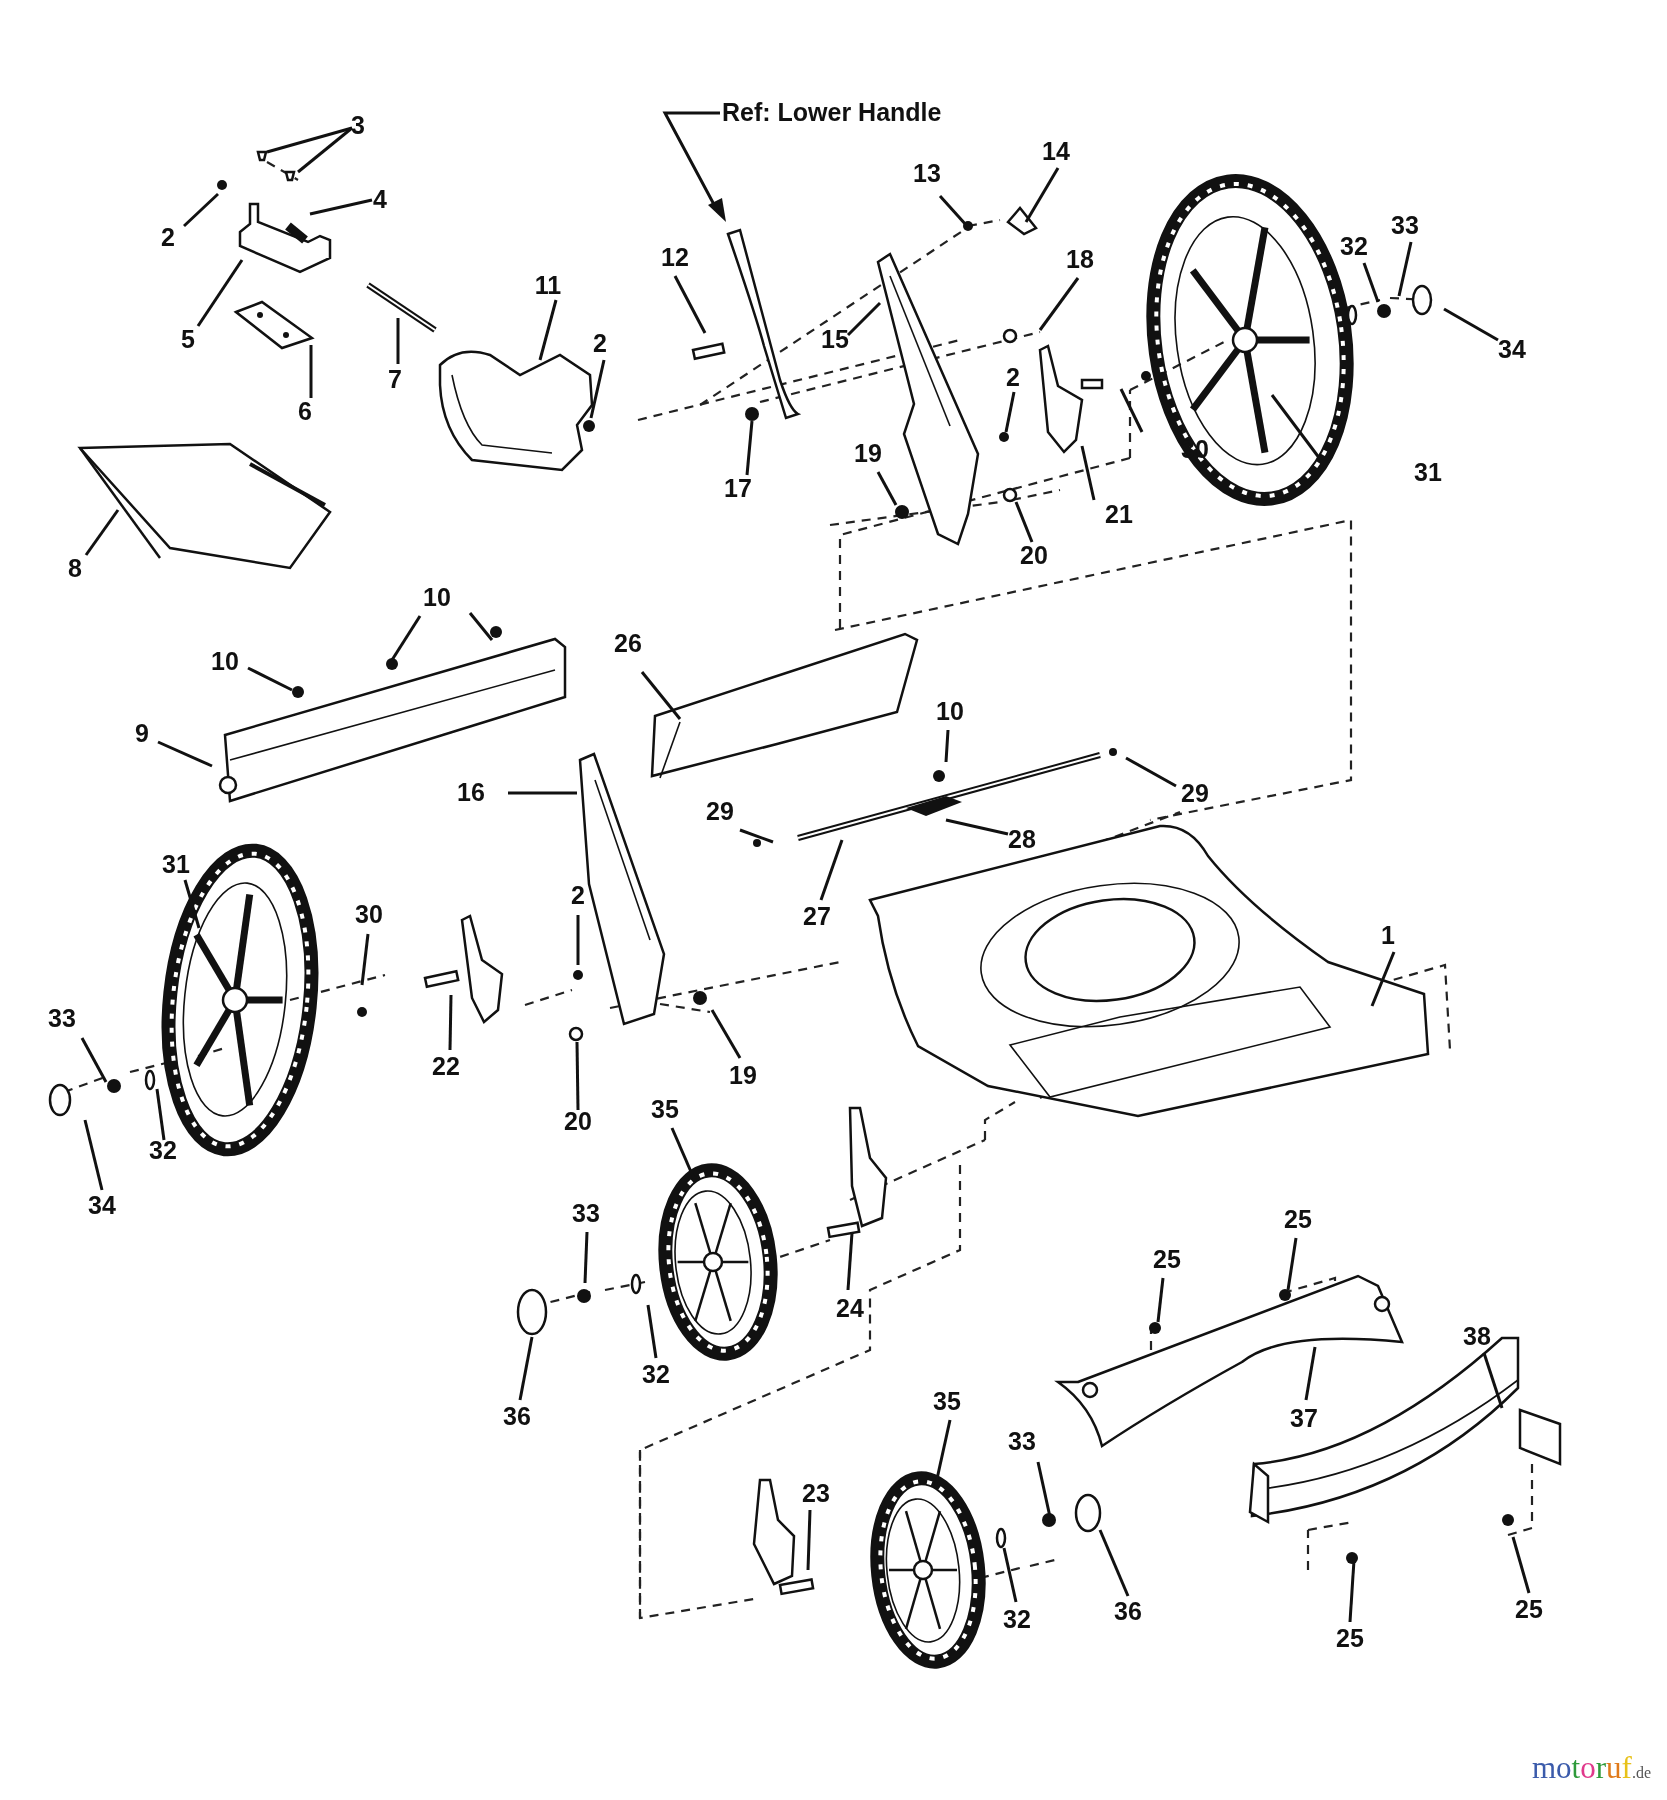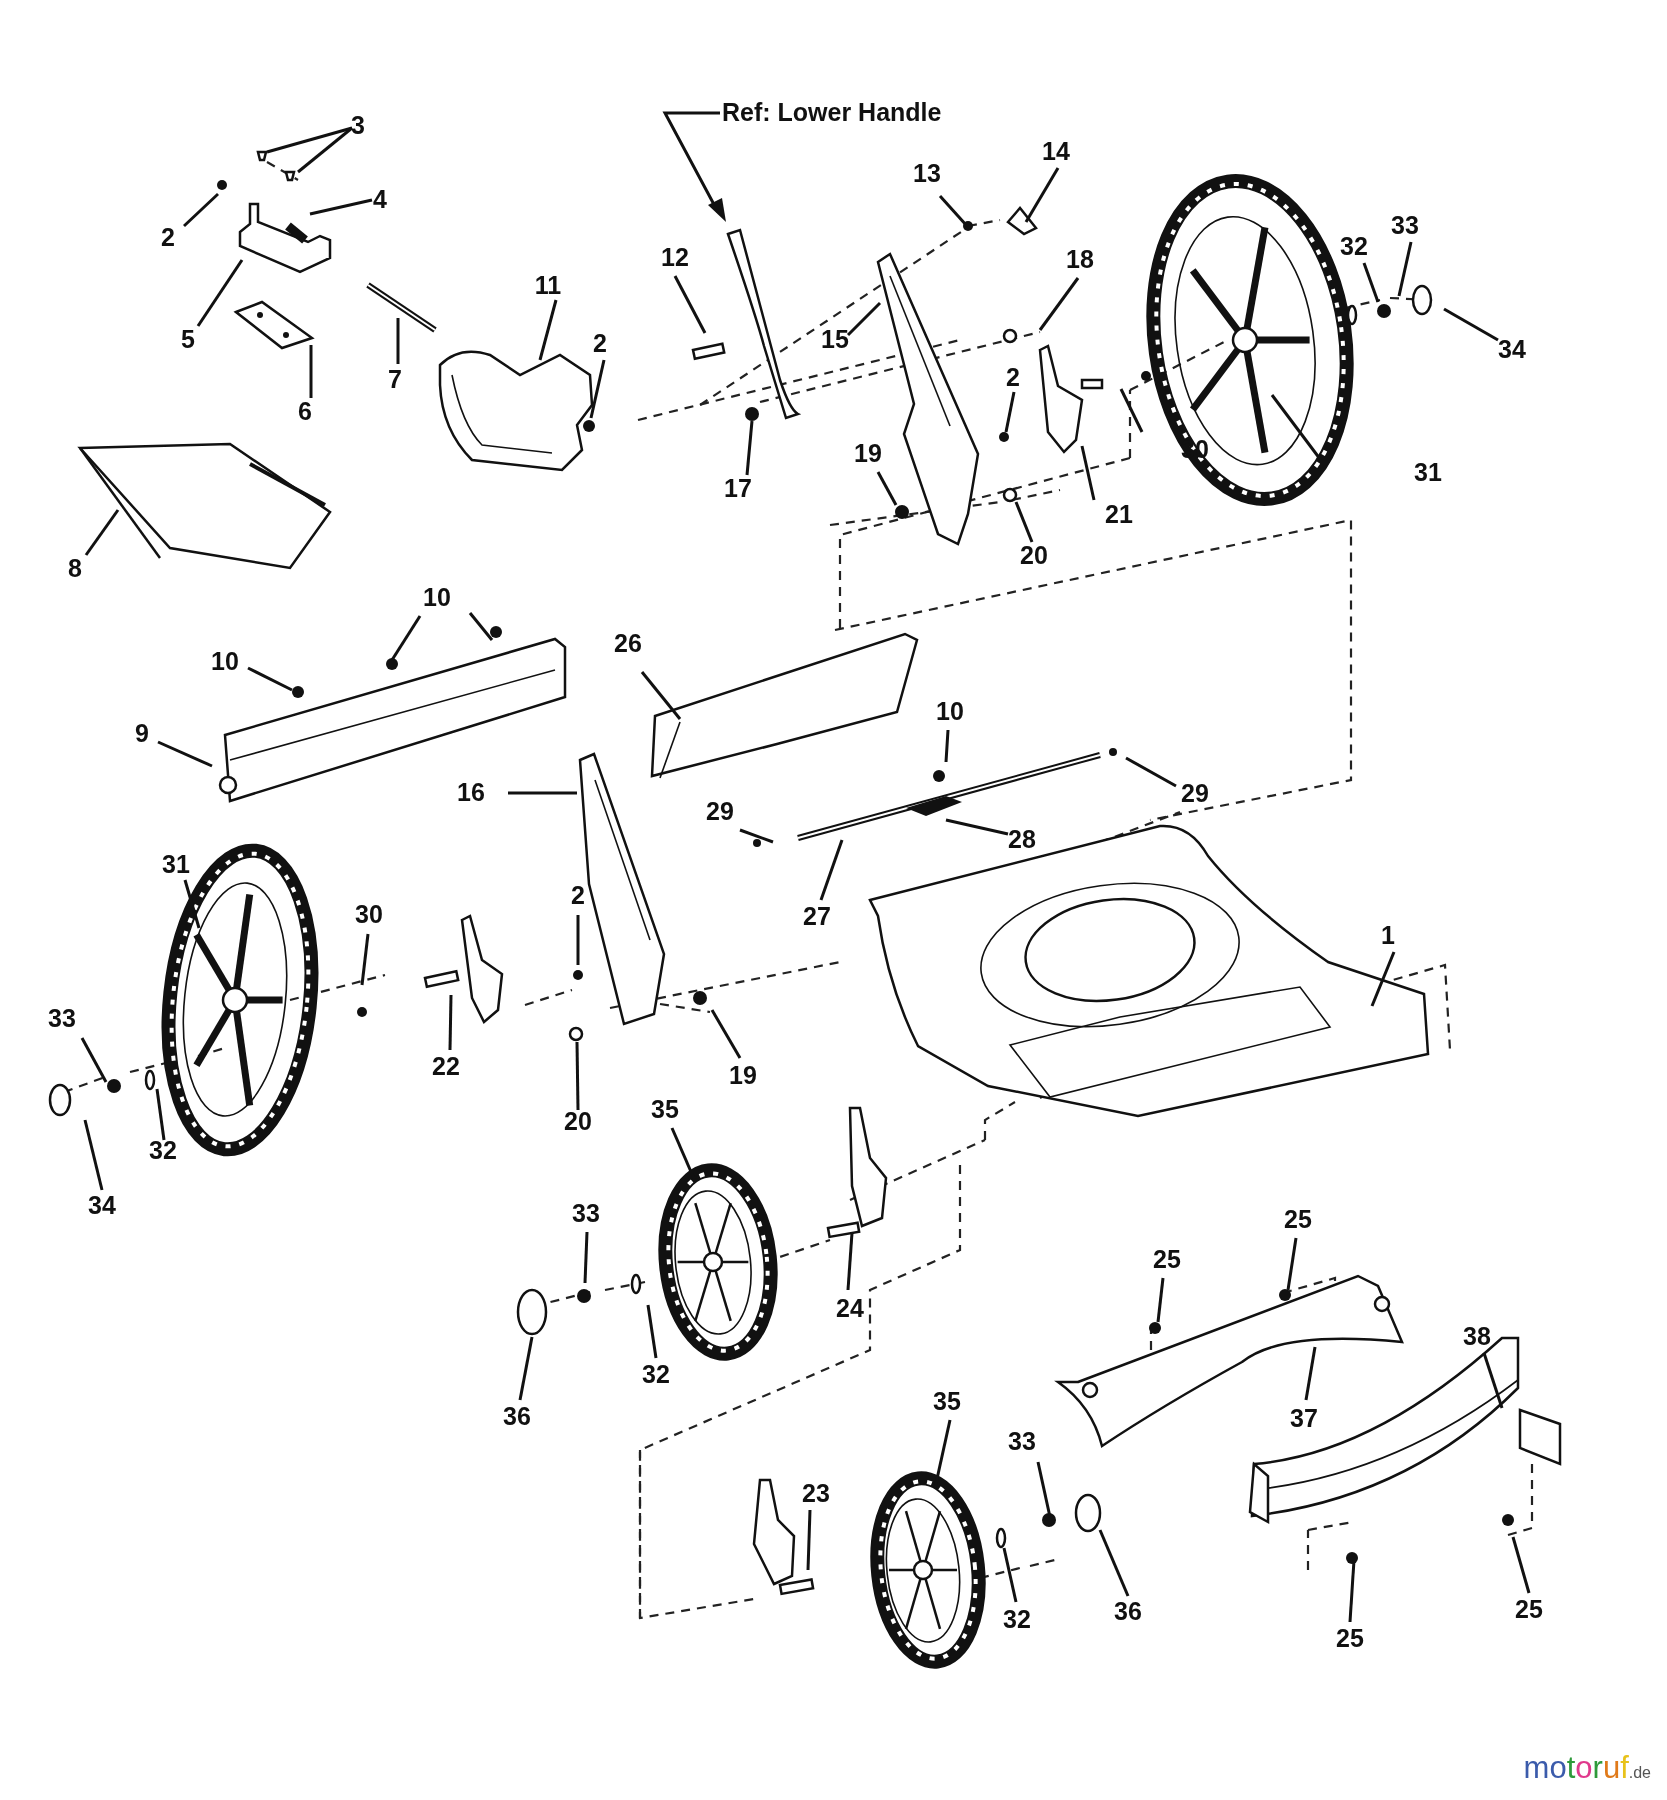--- a/index.html
+++ b/index.html
@@ -7,21 +7,21 @@
   #diagram { position: absolute; left: 0; top: 0; width: 1667px; height: 1800px; }
   .callout-text { font-family: "Liberation Sans", sans-serif; font-weight: bold; font-size: 25px; fill: #111; }
   .ref-text { font-family: "Liberation Sans", sans-serif; font-weight: bold; font-size: 25px; fill: #111; }
   .leader { stroke: #111; stroke-width: 3; fill: none; }
   .dash { stroke: #222; stroke-width: 2.2; stroke-dasharray: 9 7; fill: none; }
   .part { stroke: #111; stroke-width: 2.5; fill: #fff; }
   .part-thin { stroke: #111; stroke-width: 1.6; fill: none; }
   .dot { fill: #111; }
   .tire { stroke: #111; stroke-width: 14; fill: none; }
   .tread { stroke: #fff; stroke-width: 4; stroke-dasharray: 5 9; fill: none; }
-  #watermark { position: absolute; right: 16px; bottom: 14px; font-family: Liberation Sans, sans-serif; font-size: 31px; letter-spacing: 0; text-align: center; }
+  #watermark { position: absolute; right: 16px; bottom: 14px; font-family: Liberation Serif, serif; font-size: 31px; letter-spacing: 0; text-align: center; }
   #watermark span { display: inline-block; }
   #watermark .tld { font-size: 16px; color: #555; }
 </style>
 </head>
 <body>
 
 <svg id="diagram" viewBox="0 0 1667 1800" xmlns="http://www.w3.org/2000/svg">
   <g id="dashes">
       <polyline points="267,162 298,180" class="dash"></polyline>
       <polyline points="700,405 967,228" class="dash"></polyline>

